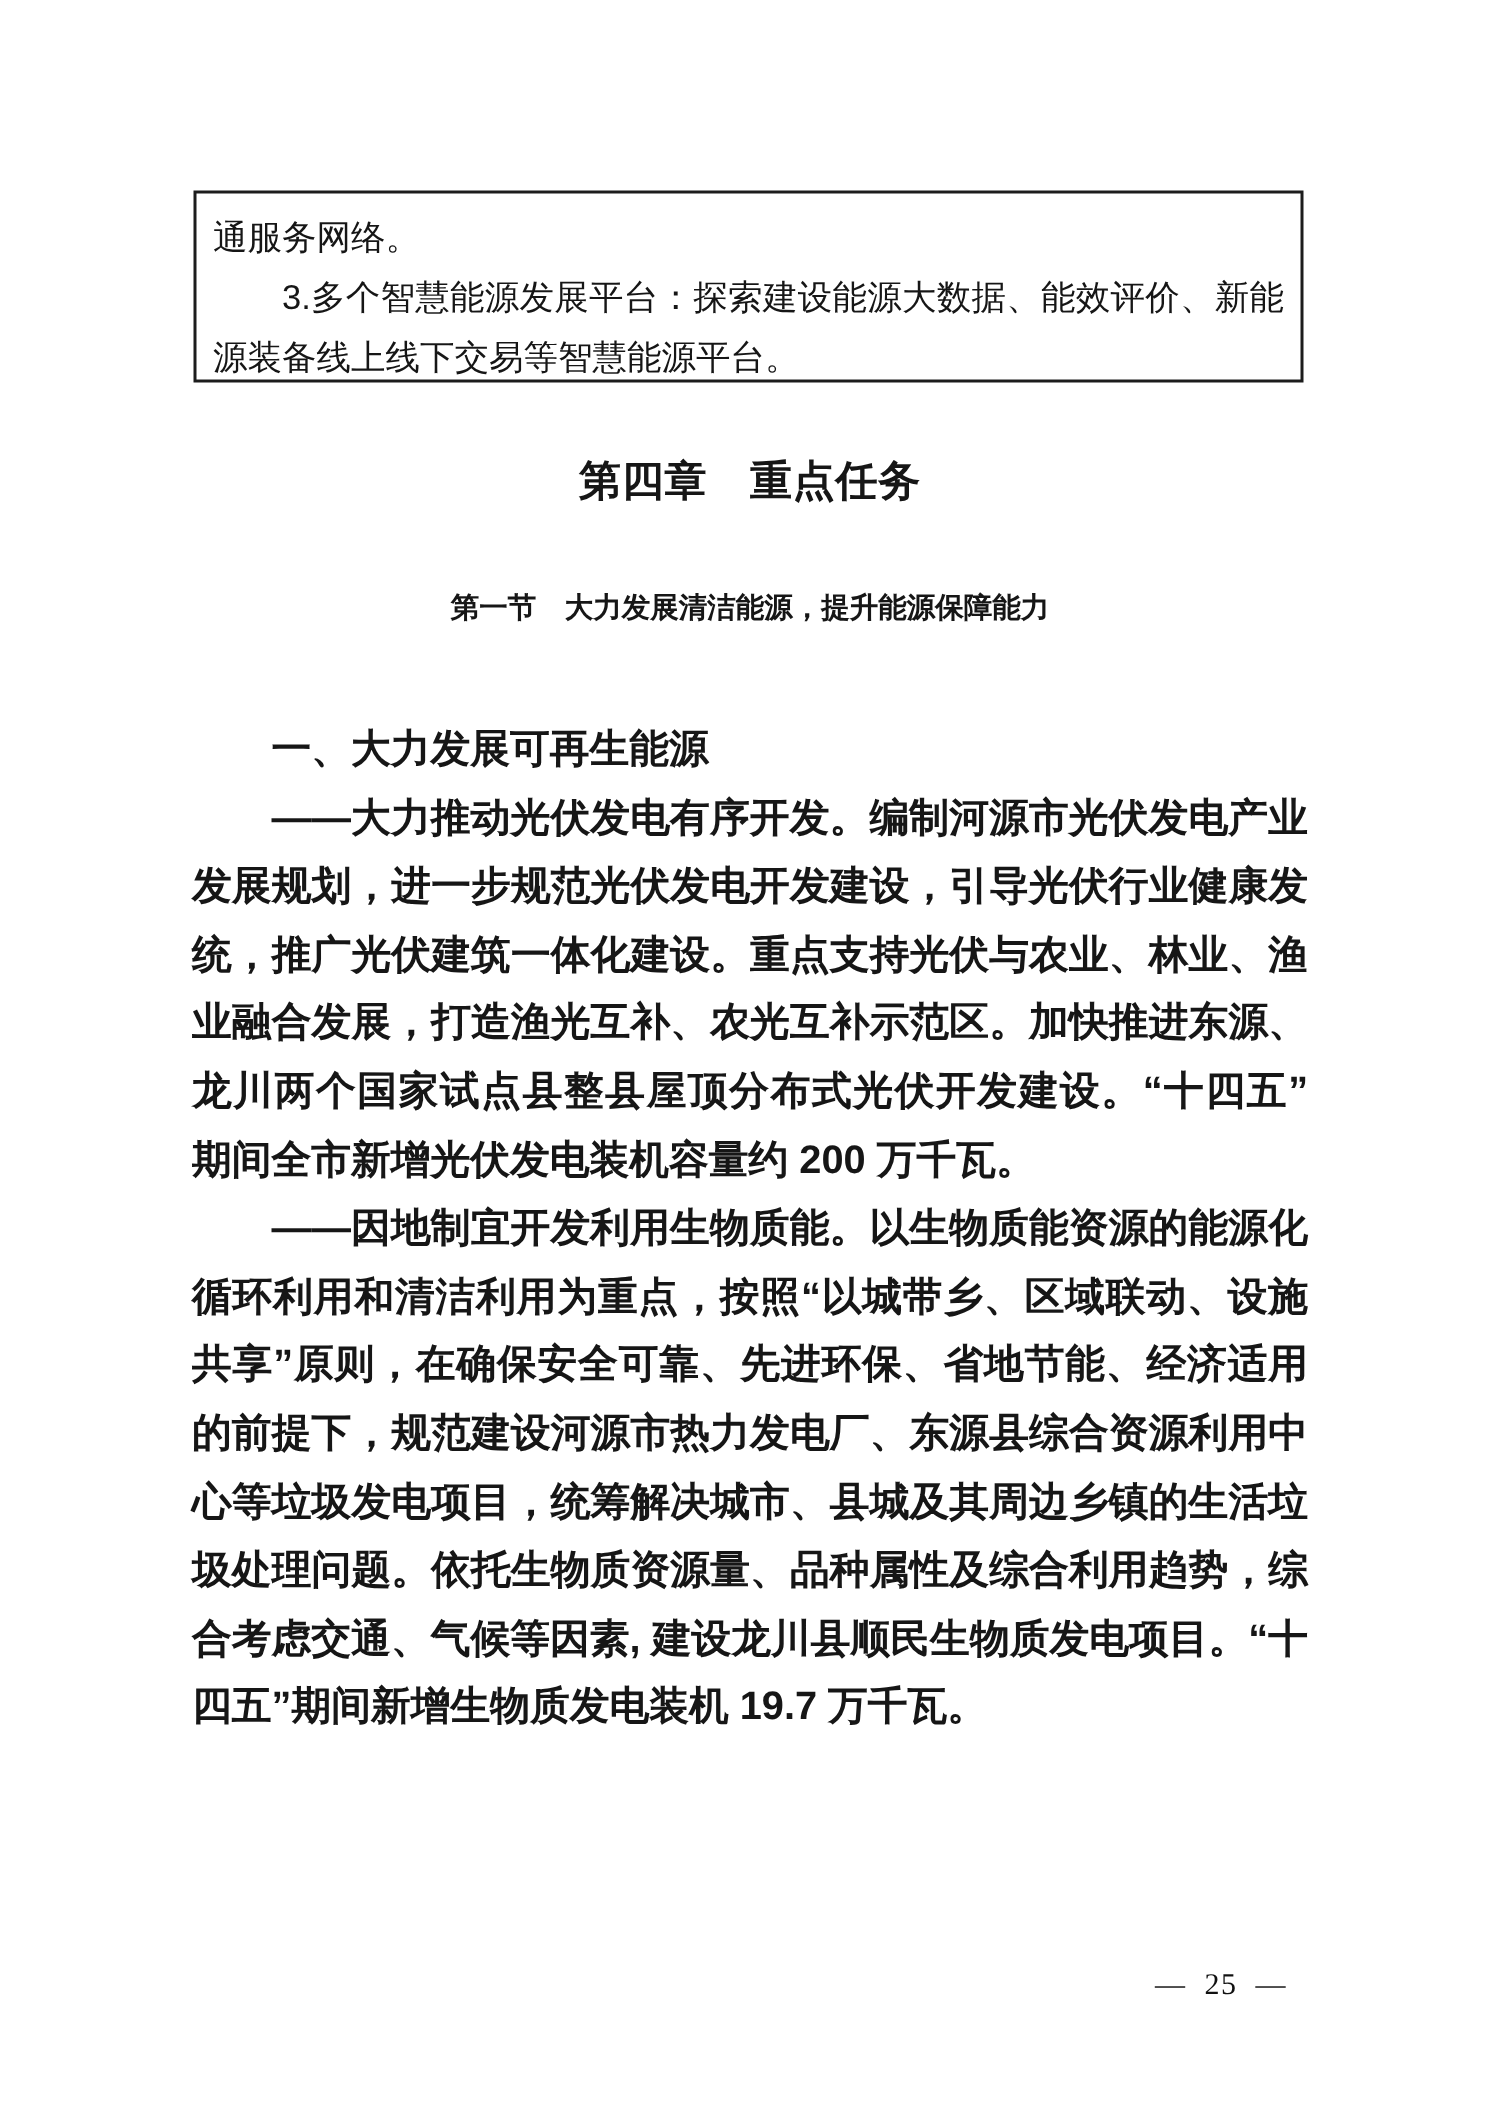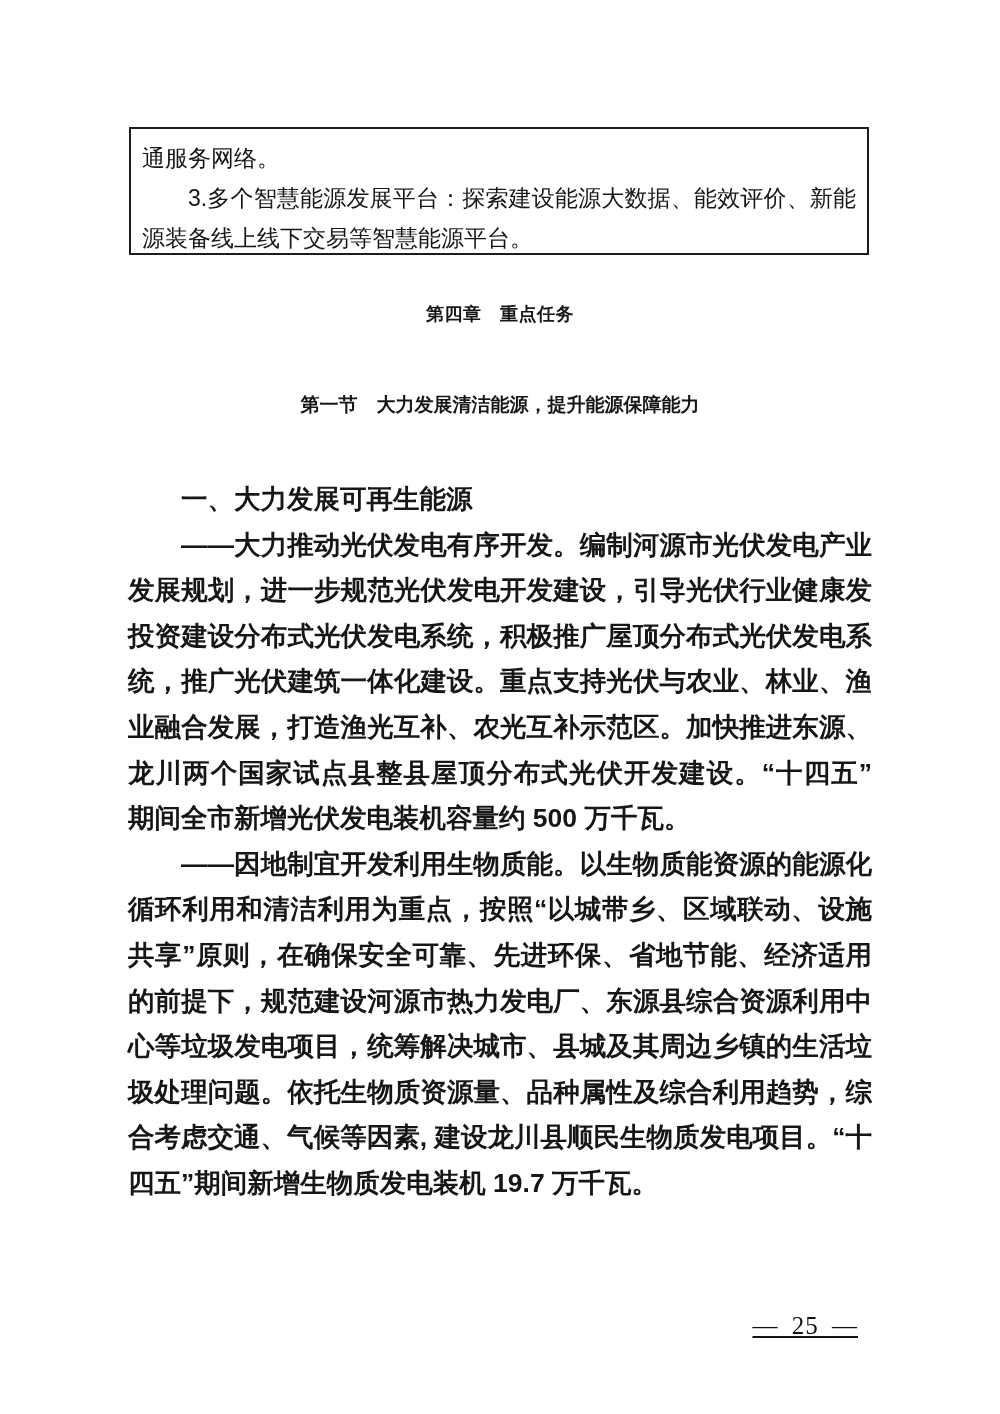--- a/index.html
+++ b/index.html
@@ -22,21 +22,21 @@
     border:2px solid #1c1c1c;
     padding:9px 11px 0 11px;
     font-size:23px;
     line-height:40px;
   }
 
   
   .chapter-title{
     position:absolute;left:0;top:302px;width:100%;
     text-align:center;
-    font-size:18px;font-weight:600;
+    font-size:28px;font-weight:600;
     letter-spacing:0.5px;
   }
   .section-title{
     position:absolute;left:0;top:392px;width:100%;
     text-align:center;
     font-size:19px;font-weight:600;
   }
 
   
   .body-text{
@@ -49,25 +49,24 @@
 
   .line{min-height:1em;}
   .line.ind{padding-left:2em;}
   .line.just{text-align:justify;text-align-last:justify;}
 
   
   .page-number{
     position:absolute;
     top:1312px;right:142px;
     font-family:"Liberation Serif", serif;
-    font-size:25px;
+    font-size:20px;
     letter-spacing:1px;
     word-spacing:6px;
     color:#111;
-    text-decoration:underline;
   }
 </style>
 </head>
 <body>
 
 <div class="page">
 
   <div class="notice-box">
       <div class="line">通服务网络。</div>
       <div class="line ind just">3.多个智慧能源发展平台：探索建设能源大数据、能效评价、新能</div>
@@ -75,25 +74,24 @@
     </div>
 
   <div class="chapter-title">第四章　重点任务</div>
 
   <div class="section-title">第一节　大力发展清洁能源，提升能源保障能力</div>
 
   <div class="body-text">
       <div class="line ind">一、大力发展可再生能源</div>
       <div class="line ind just">——大力推动光伏发电有序开发。编制河源市光伏发电产业</div>
       <div class="line just">发展规划，进一步规范光伏发电开发建设，引导光伏行业健康发</div>
-      <div class="line just">投资建设分布式光伏发电系统，积极推广屋顶分布式光伏发电系</div>
       <div class="line just">统，推广光伏建筑一体化建设。重点支持光伏与农业、林业、渔</div>
       <div class="line just">业融合发展，打造渔光互补、农光互补示范区。加快推进东源、</div>
       <div class="line just">龙川两个国家试点县整县屋顶分布式光伏开发建设。“十四五”</div>
-      <div class="line">期间全市新增光伏发电装机容量约 500 万千瓦。</div>
+      <div class="line">期间全市新增光伏发电装机容量约 200 万千瓦。</div>
       <div class="line ind just">——因地制宜开发利用生物质能。以生物质能资源的能源化</div>
       <div class="line just">循环利用和清洁利用为重点，按照“以城带乡、区域联动、设施</div>
       <div class="line just">共享”原则，在确保安全可靠、先进环保、省地节能、经济适用</div>
       <div class="line just">的前提下，规范建设河源市热力发电厂、东源县综合资源利用中</div>
       <div class="line just">心等垃圾发电项目，统筹解决城市、县城及其周边乡镇的生活垃</div>
       <div class="line just">圾处理问题。依托生物质资源量、品种属性及综合利用趋势，综</div>
       <div class="line just">合考虑交通、气候等因素, 建设龙川县顺民生物质发电项目。“十</div>
       <div class="line">四五”期间新增生物质发电装机 19.7 万千瓦。</div>
     </div>
 

